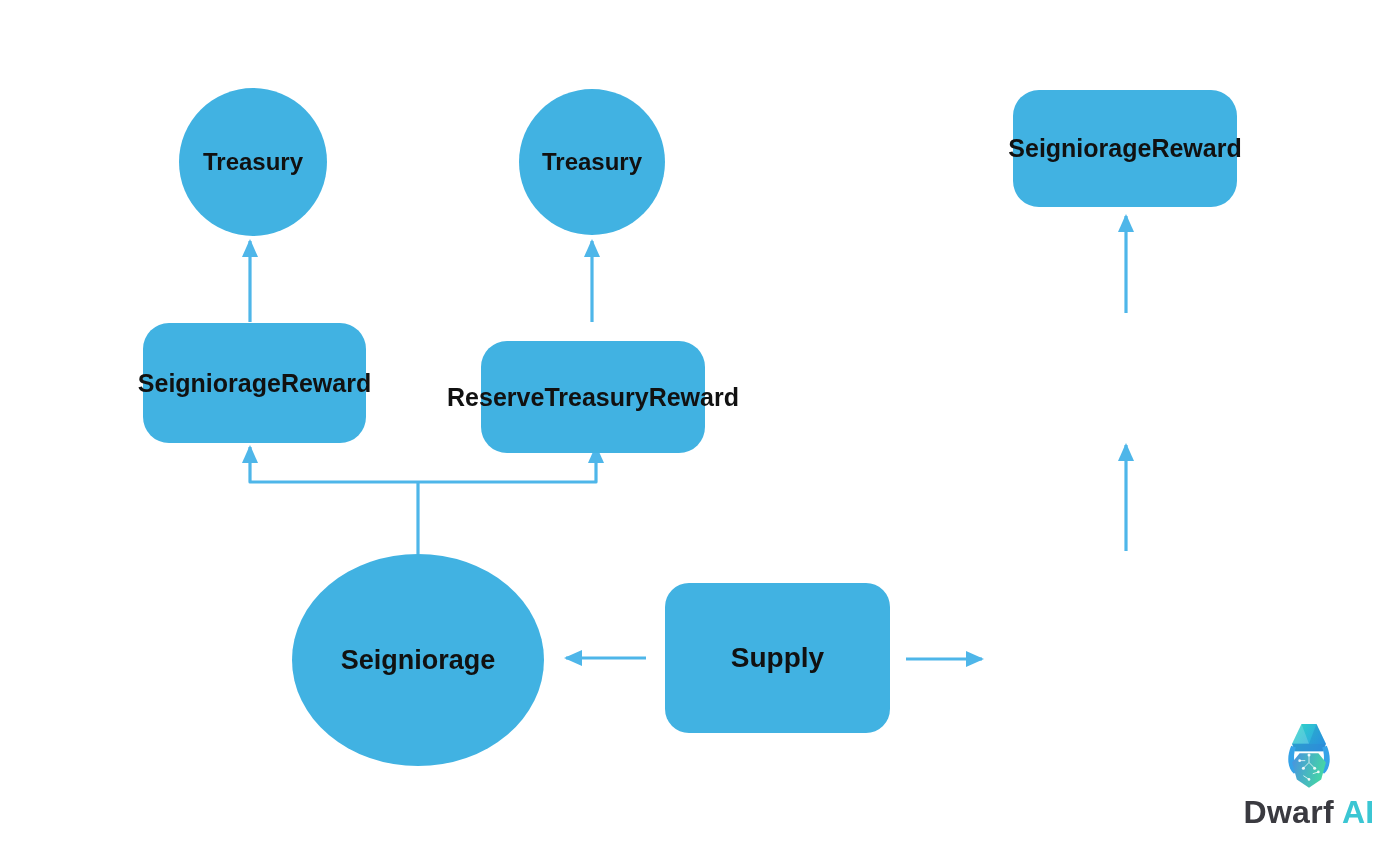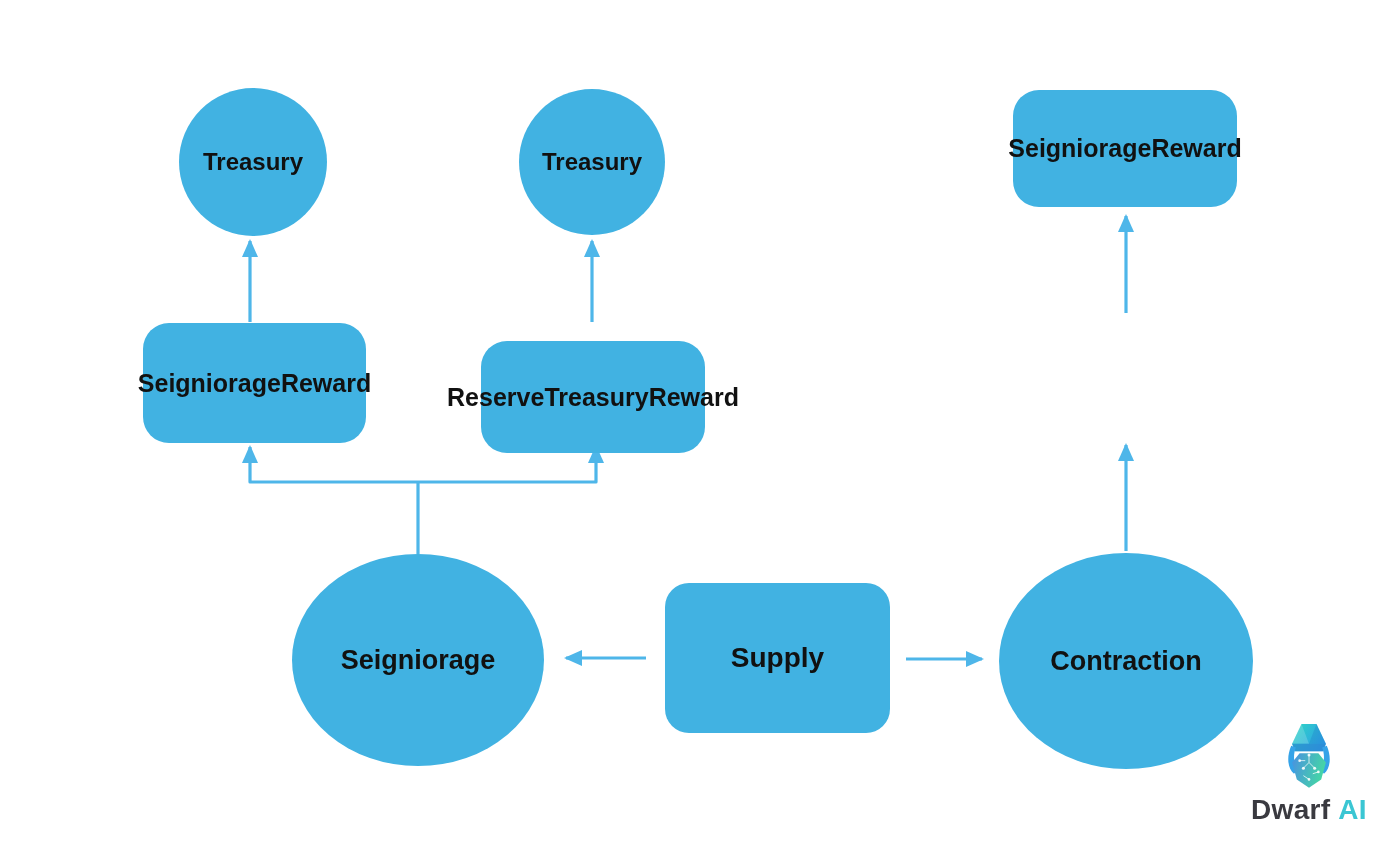--- a/index.html
+++ b/index.html
@@ -62,21 +62,21 @@
     position:absolute;
     left:1238px; top:718px;
     width:142px;
     display:flex;
     flex-direction:column;
     align-items:center;
   }
   .logo-icon{width:60px;height:74px;display:block;}
   .logo-text{
     margin-top:2px;
-    font-size:28px;
+    font-size:32px;
     font-weight:bold;
     letter-spacing:0.3px;
     white-space:nowrap;
   }
   .logo-brand{color:var(--logo-text);}
   .logo-accent{color:var(--logo-accent);margin-left:8px;}
 </style>
 </head>
 <body>
 
@@ -125,23 +125,20 @@
 
 
   <div class="node ellipse n-seigniorage">
     <span>Seigniorage</span>
   </div>
 
   <div class="node terra n-terra">
     <span>Supply</span>
   </div>
 
-  <div class="node ellipse n-contraction">
-    <span>Contraction</span>
-  </div>
 
   <div class="logo">
     <svg class="logo-icon" viewBox="0 0 64 76">
       <defs>
         <linearGradient id="hatGrad" x1="0" y1="0" x2="1" y2="0.6">
           <stop offset="0" stop-color="#2ED9C3"></stop>
           <stop offset="1" stop-color="#2F9FE8"></stop>
         </linearGradient>
         <linearGradient id="beardGrad" x1="0" y1="0" x2="1" y2="0.3">
           <stop offset="0" stop-color="#4A90E2"></stop>

